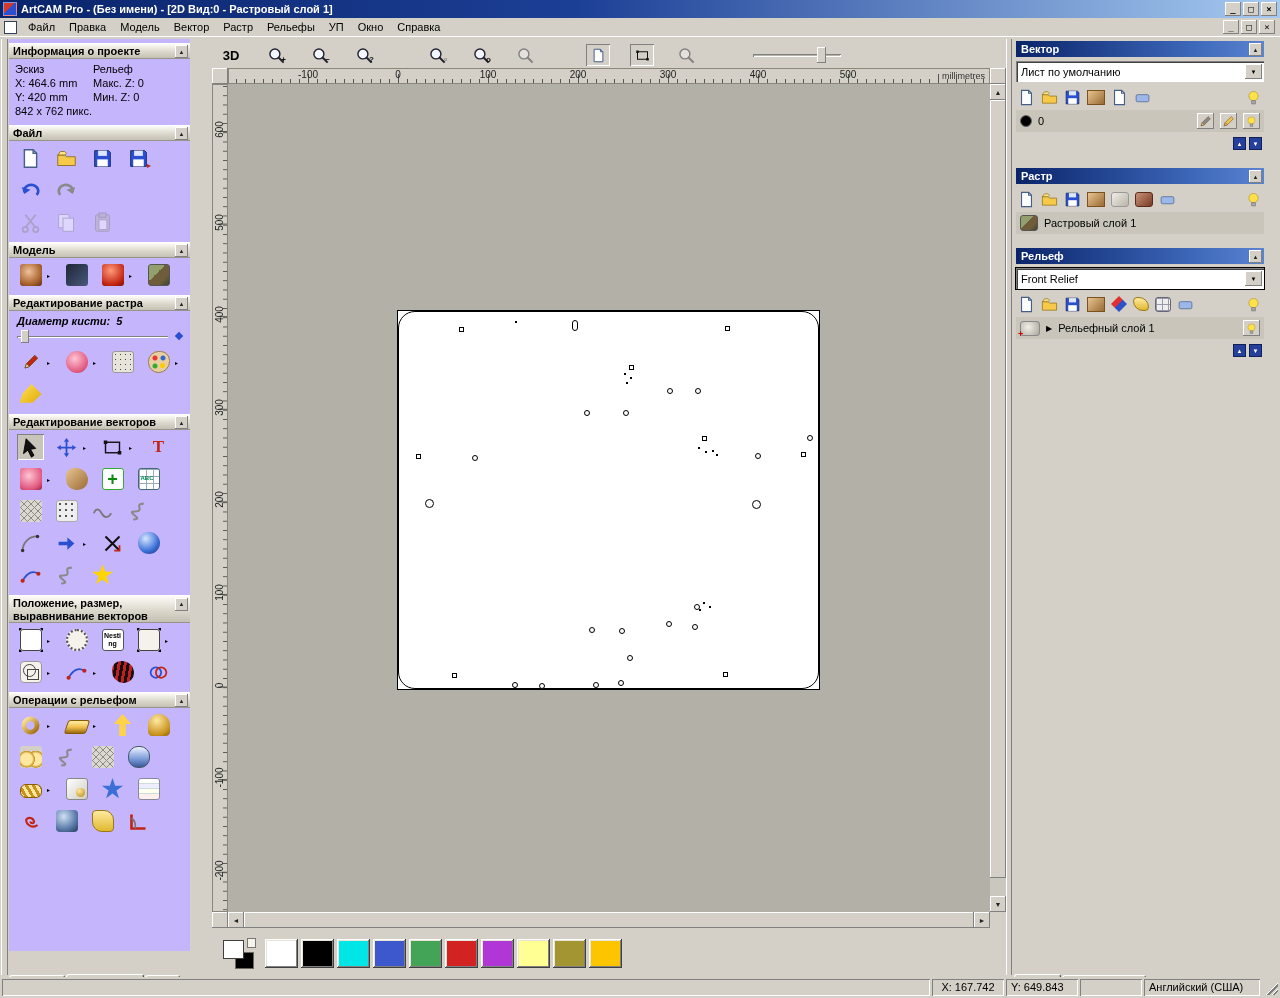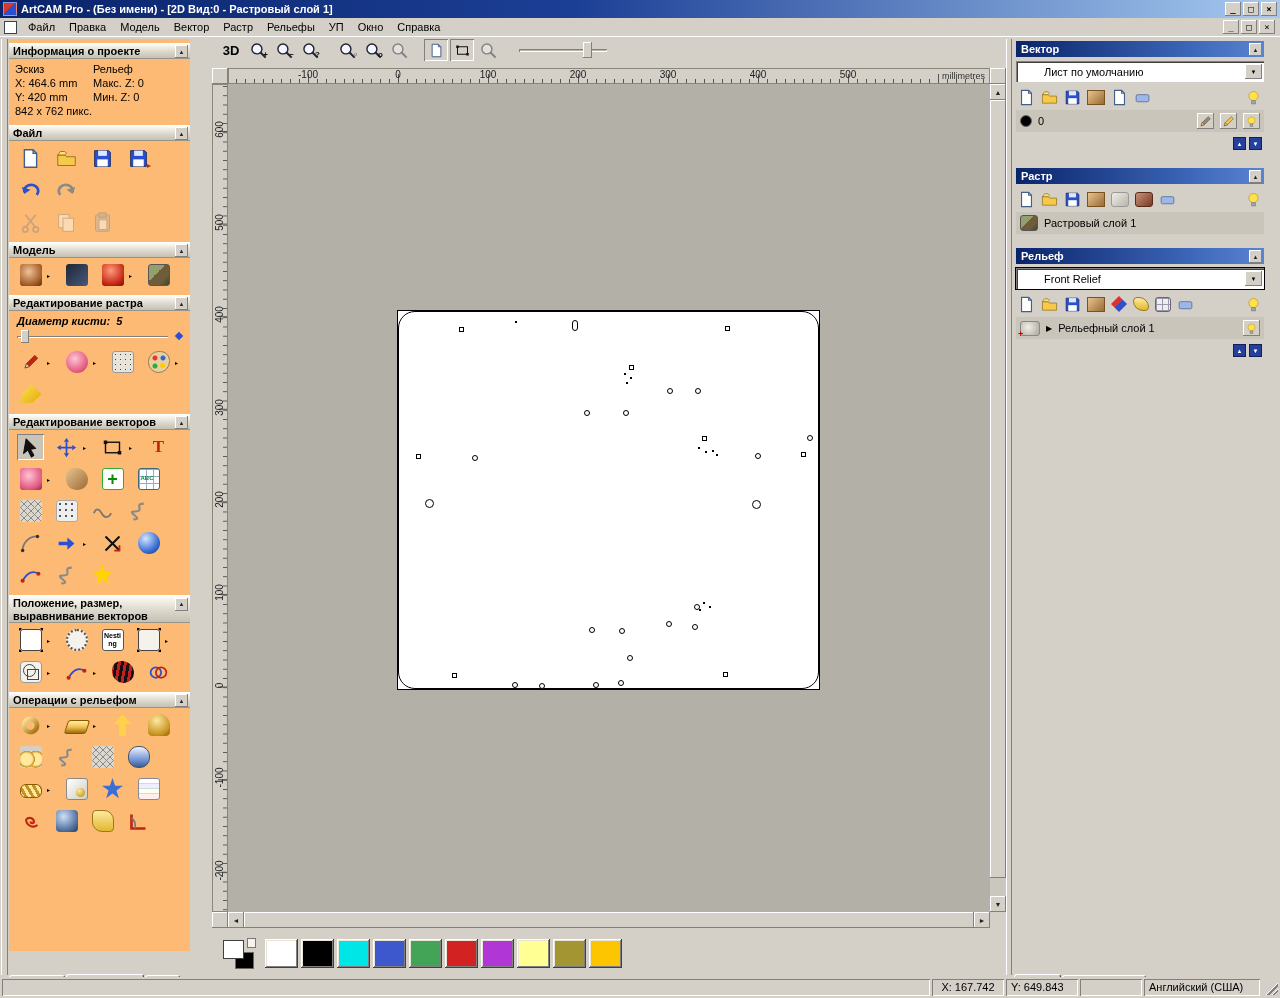--- a/index.html
+++ b/index.html
@@ -15,21 +15,21 @@
   .titlebar .title { flex:1; white-space:nowrap; overflow:hidden; font-size:11px; }
   .winbtn { width:16px; height:14px; margin-left:2px; display:flex; align-items:center; justify-content:center; font-size:9px; color:#000; font-family:"DejaVu Sans Mono",monospace; }
 
   
   .menubar { position:absolute; top:18px; left:0; width:1280px; height:19px; background:#d4d0c8; display:flex; align-items:center; padding:0 2px; border-bottom:1px solid #fff; }
   .mdi-doc-icon { width:13px; height:13px; margin:0 4px 0 2px; background:#fff; border:1px solid #345; flex:none; }
   .menu-item { padding:2px 7px 3px 7px; cursor:default; }
   .mdi-group { margin-left:auto; display:flex; margin-right:3px; }
 
   
-  .toolbar { position:absolute; top:39px; left:212px; width:794px; height:27px; display:flex; align-items:flex-start; padding-left:6px; gap:2px; }
+  .toolbar { position:absolute; top:39px; left:212px; width:794px; height:27px; display:flex; align-items:flex-end; padding-left:6px; gap:20px; }
   .tb { width:24px; height:22px; display:flex; align-items:center; justify-content:center; position:relative; background:transparent; }
   .tb.b3d { font-weight:bold; font-size:13px; width:26px; }
   .tb .ov { position:absolute; right:2px; bottom:2px; font-size:8px; font-weight:bold; color:#111; background:transparent; }
   .tb.dim { opacity:.45; filter:grayscale(60%); }
   .tbsep { width:9px; height:22px; }
   .tslider { width:92px; height:22px; position:relative; margin:0 4px; }
   .tslider .track { position:absolute; left:2px; right:2px; top:10px; height:3px; box-shadow:inset 1px 1px 0 #808080, inset -1px -1px 0 #fff; background:#b8b4aa; }
   .tslider .thumb { position:absolute; top:3px; width:9px; height:16px; }
 
   
@@ -65,21 +65,21 @@
   
   .palette { position:absolute; top:930px; left:212px; width:794px; height:47px; background:#d4d0c8; display:flex; align-items:center; padding-left:10px; gap:3px; }
   .dual { width:34px; height:32px; position:relative; margin-right:6px; flex:none; }
   .dual .back { position:absolute; right:2px; bottom:1px; width:19px; height:17px; background:#000; border:1px solid #6a675f; }
   .dual .front { position:absolute; left:1px; top:2px; width:21px; height:19px; background:#fff; border:1px solid #404040; box-shadow:1px 1px 0 #fff inset; }
   .dual .mini-pg { position:absolute; right:0; top:0; width:9px; height:10px; background:#f6f3ea; border:1px solid #777; }
   .swatch { width:33px; height:29px; box-shadow: inset -1px -1px 0 #404040, inset 1px 1px 0 #ffffff, inset -2px -2px 0 #808080, inset 2px 2px 0 #e8e4da; flex:none; }
 
   
   .lgrip { position:absolute; top:39px; left:1px; width:7px; height:936px; background:#d4d0c8; box-shadow:inset -1px 0 0 #808080, inset 1px 0 0 #fff; }
-  .lpanel { position:absolute; top:39px; left:9px; width:181px; height:912px; background:#fdba74; overflow:hidden; }
+  .lpanel { position:absolute; top:39px; left:9px; width:181px; height:912px; background:#c4b5fd; overflow:hidden; }
   .shdr { height:16px; margin-top:5px; background:linear-gradient(180deg,#fdfcf7,#dcd8cc 55%,#c4c0b4); border-top:1px solid #fff; border-bottom:1px solid #98948a; display:flex; align-items:center; padding:0 2px 0 4px; font-weight:bold; }
   .shdr.tall { height:28px; line-height:13px; padding-top:1px; align-items:flex-start; }
   .shdr .sp { flex:1; }
   .collapse { width:13px; height:13px; display:flex; align-items:center; justify-content:center; font-size:6px; color:#222; flex:none; margin-top:1px; }
   .info-body { padding:3px 6px 2px 6px; line-height:14px; }
   .info-cols { display:flex; font-weight:normal; }
   .info-cols span:first-child { width:78px; }
   .info-row { display:flex; }
   .info-row span:first-child { width:78px; }
   .icons-row { display:flex; align-items:center; gap:9px; padding:4px 4px 2px 8px; }
@@ -147,21 +147,21 @@
   .ltabs { position:absolute; left:9px; bottom:2px; display:flex; height:21px; }
   .tab { padding:3px 9px; border:1px solid; border-color:#fff #404040 #d4d0c8 #fff; background:#d4d0c8; margin-right:1px; border-radius:3px 3px 0 0; }
   .tab.active { font-weight:bold; border-bottom-color:#d4d0c8; position:relative; top:-1px; }
 
   
   .splitter { position:absolute; top:39px; left:1006px; width:6px; height:936px; background:#d4d0c8; box-shadow:inset 1px 0 0 #fff, inset -1px 0 0 #808080; }
   .rpanel { position:absolute; top:39px; left:1012px; width:268px; height:936px; background:#d4d0c8; padding:0 16px 0 4px; overflow:hidden; }
   .phdr { height:16px; margin-top:2px; background:linear-gradient(90deg,#0a246a,#3c66b8 70%,#5a84d0); color:#fff; font-weight:bold; display:flex; align-items:center; padding:0 2px 0 5px; }
   .phdr .sp { flex:1; }
   .combo { margin-top:4px; height:21px; display:flex; align-items:center; padding:2px 2px 2px 5px; }
-  .combo .lbl { flex:1;margin-left:23px; }
+  .combo .lbl { flex:1; }
   .combo .cbtn { width:17px; height:15px; display:flex; align-items:center; justify-content:center; font-size:6px; }
   .combo.focused { outline:1px solid #000; }
   .riconrow { display:flex; align-items:center; gap:6px; margin-top:5px; padding:0 2px; height:20px; }
   .riconrow svg { width:17px; height:17px; flex:none; }
   .push { margin-left:auto; }
   .layer-row { margin-top:3px; height:22px; background:#c9c5bb; display:flex; align-items:center; padding:0 4px; gap:6px; }
   .layer-row.selected { background:#b7b3a7; box-shadow:inset 0 0 0 1px #8a867a; }
   .lchip { width:12px; height:12px; border-radius:50%; background:#000; border:1px solid #666; flex:none; }
   .layer-lbl { flex:1; }
   .mini { width:17px; height:16px; display:flex; align-items:center; justify-content:center; flex:none; }

